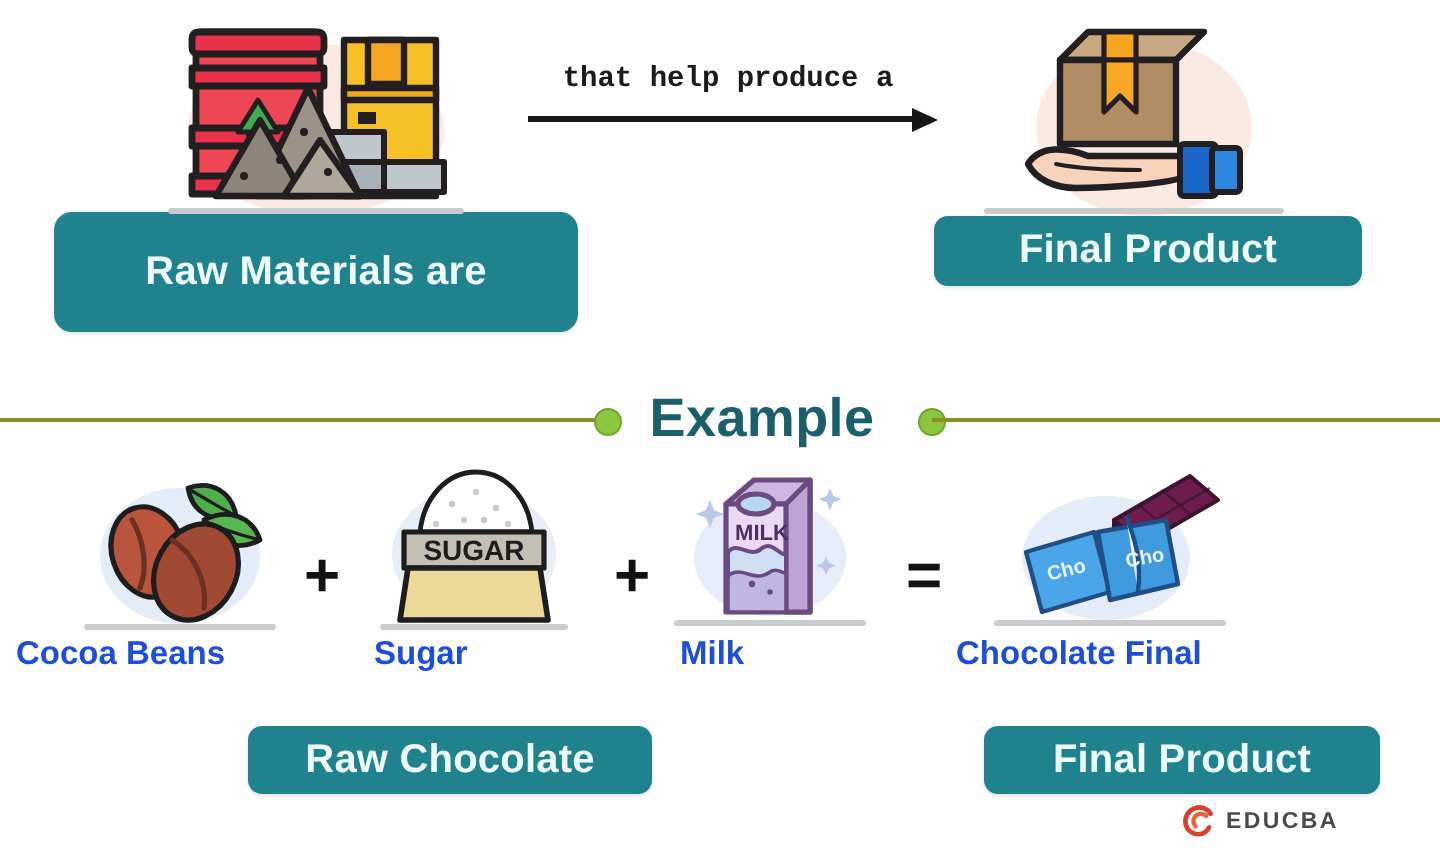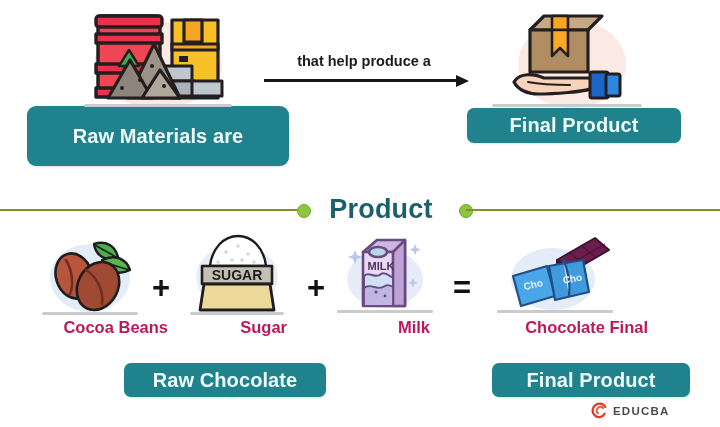--- a/index.html
+++ b/index.html
@@ -43,21 +43,21 @@
   }
   .ground{
     position:absolute;
     height:3px;
     background:#c9ccce;
     border-radius:2px;
     z-index:3;
   }
 
   
-  #arrow-group{position:absolute;left:264px;top:53px;width:210px;height:36px;}
+  #arrow-group{position:absolute;left:264px;top:32px;width:210px;height:36px;font-family:Liberation Mono, monospace;}
   #arrow-label{
     position:absolute;left:0;top:0;width:200px;
     font-size:14.5px;font-weight:bold;color:#1b1b1b;
     text-align:center;white-space:nowrap;
   }
   #arrow-line{
     position:absolute;left:0;top:26px;width:196px;height:3.4px;background:#161616;
   }
   #arrow-head{
     position:absolute;left:192px;top:21.5px;
@@ -80,24 +80,24 @@
   #div-dot-right{left:459px;}
   #example-title{
     position:absolute;left:311px;top:-2px;width:140px;
     text-align:center;font-size:27px;font-weight:bold;color:#1b5f6b;
     white-space:nowrap;letter-spacing:.2px;
   }
 
   
   .item-label{
     position:absolute;
-    text-align:right;
+    text-align:left;
     font-size:16.5px;
     font-weight:bold;
-    color:#be185d;
+    color:#1d4ed8;
     white-space:nowrap;
   }
   .op{
     position:absolute;
     font-size:31px;
     font-weight:bold;
     color:#121212;
     line-height:1;
     text-align:center;
     font-family:"Liberation Sans", sans-serif;
@@ -201,21 +201,21 @@
     <div class="ground" style="left:0px;top:100px;width:150px;"></div>
   </div>
 
   <div class="badge" id="badge-final-top">
     <span>Final Product</span>
   </div>
 
   <div id="divider">
     <div class="div-line" id="div-line-left"></div>
     <div class="div-dot" id="div-dot-left"></div>
-    <div id="example-title">Product</div>
+    <div id="example-title">Example</div>
     <div class="div-dot" id="div-dot-right"></div>
     <div class="div-line" id="div-line-right"></div>
   </div>
 
   <div class="icon-box" style="left:42px;top:234px;width:96px;height:82px;">
     <div class="blob" style="left:8px;top:10px;width:80px;height:68px;background:#e4edf7;"></div>
     <svg width="96" height="82" viewBox="0 0 96 82" style="position:absolute;left:0;top:0;z-index:2;">
 
       <g stroke="#1d1d1d" stroke-width="2.4" stroke-linejoin="round">
         <path d="M52 10 C64 6 74 12 76 24 C64 28 54 22 52 10 Z" fill="#4fae4b"></path>

